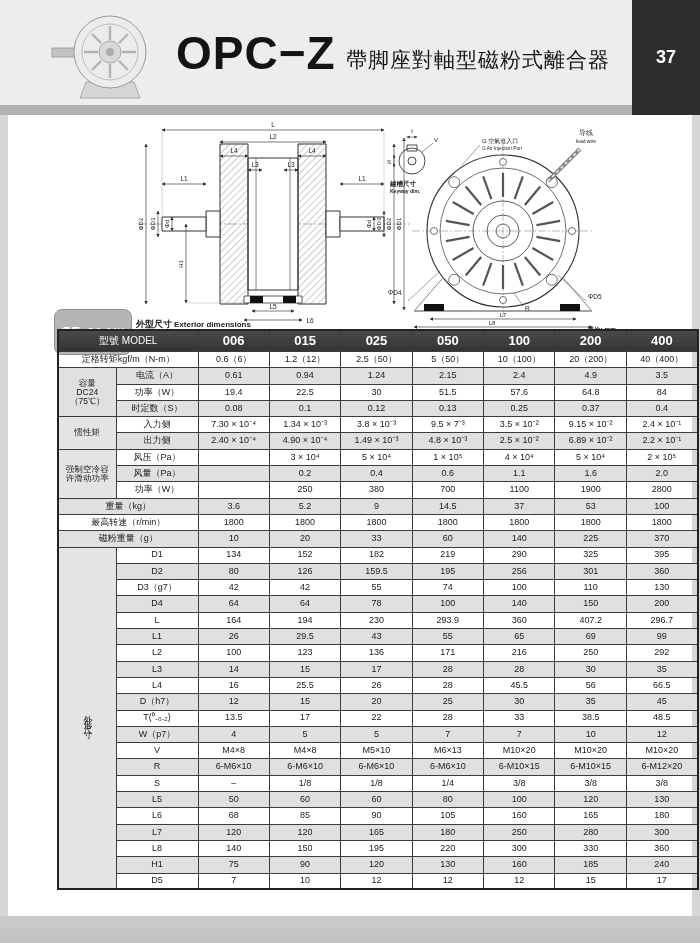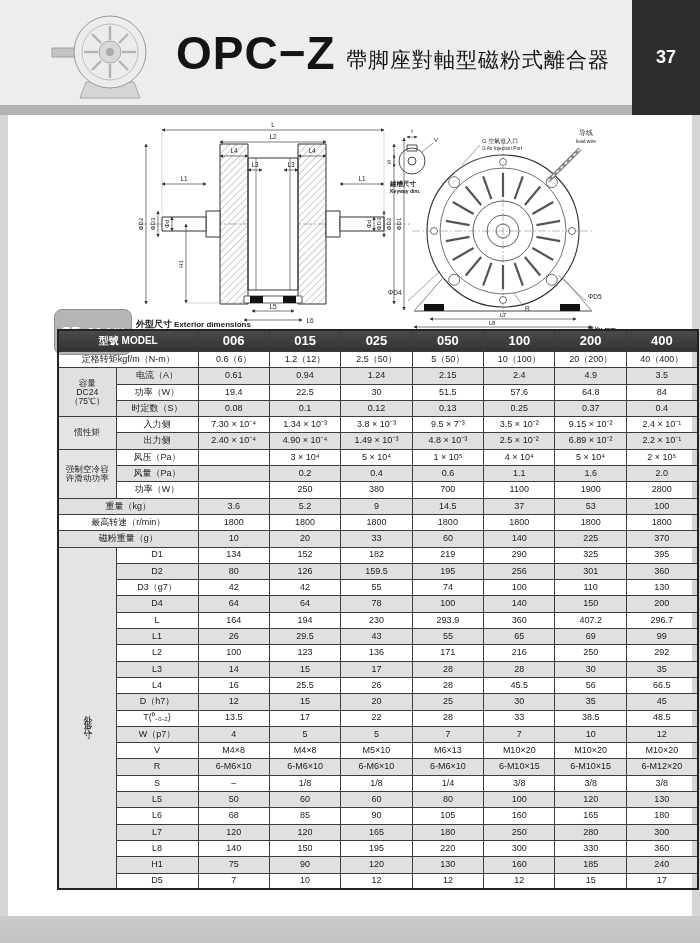--- a/index.html
+++ b/index.html
@@ -13,21 +13,21 @@
   .footer{position:absolute;top:916px;left:0;width:700px;height:27px;background:linear-gradient(180deg,#cbcbcb,#c2c2c2);}
   .badge{position:absolute;left:46px;top:194px;background:#b5b5b5;border:1px solid #8f8f8f;border-radius:8px;color:#fff;font-size:8.5px;font-weight:bold;padding:16px 7px;letter-spacing:1px;}
   .draw-left{position:absolute;left:120px;top:3px;width:292px;height:212px;}
   .draw-right{position:absolute;left:374px;top:4px;width:236px;height:214px;}
   .photo{position:absolute;left:50px;top:6px;width:100px;height:96px;}
   
   .spec-table{position:absolute;left:49px;top:214px;width:640px;height:558px;border-collapse:collapse;table-layout:fixed;font-size:9px;color:#1a1a1a;border:2px solid #222;}
   .spec-table td,.spec-table th{border:1px solid #3c3c3c;text-align:center;vertical-align:middle;padding:0;line-height:1.05;overflow:hidden;}
   .spec-table thead th{background:linear-gradient(#4a4a4a,#333);color:#fff;height:20px;}
   .spec-table th.model{font-size:13px;font-weight:bold;}
-  .spec-table th.modelcap{font-size:10px;font-weight:bold;}
+  .spec-table th.modelcap{font-size:10px;font-weight:normal;}
   .spec-table tr{height:16.3px;}
   .spec-table tr.alt td{background:#e0e0e0;}
   .spec-table td.grp{background:#e4e4e4;white-space:pre-line;font-size:8.6px;}
   .vtext{writing-mode:vertical-rl;text-orientation:upright;margin:0 auto;letter-spacing:5px;font-size:9px;}
   .svgtxt{font-family:"Liberation Sans",sans-serif;fill:#222;}
   svg line,svg path,svg rect,svg circle,svg polyline{vector-effect:non-scaling-stroke;}
 </style>
 </head>
 <body>
 

